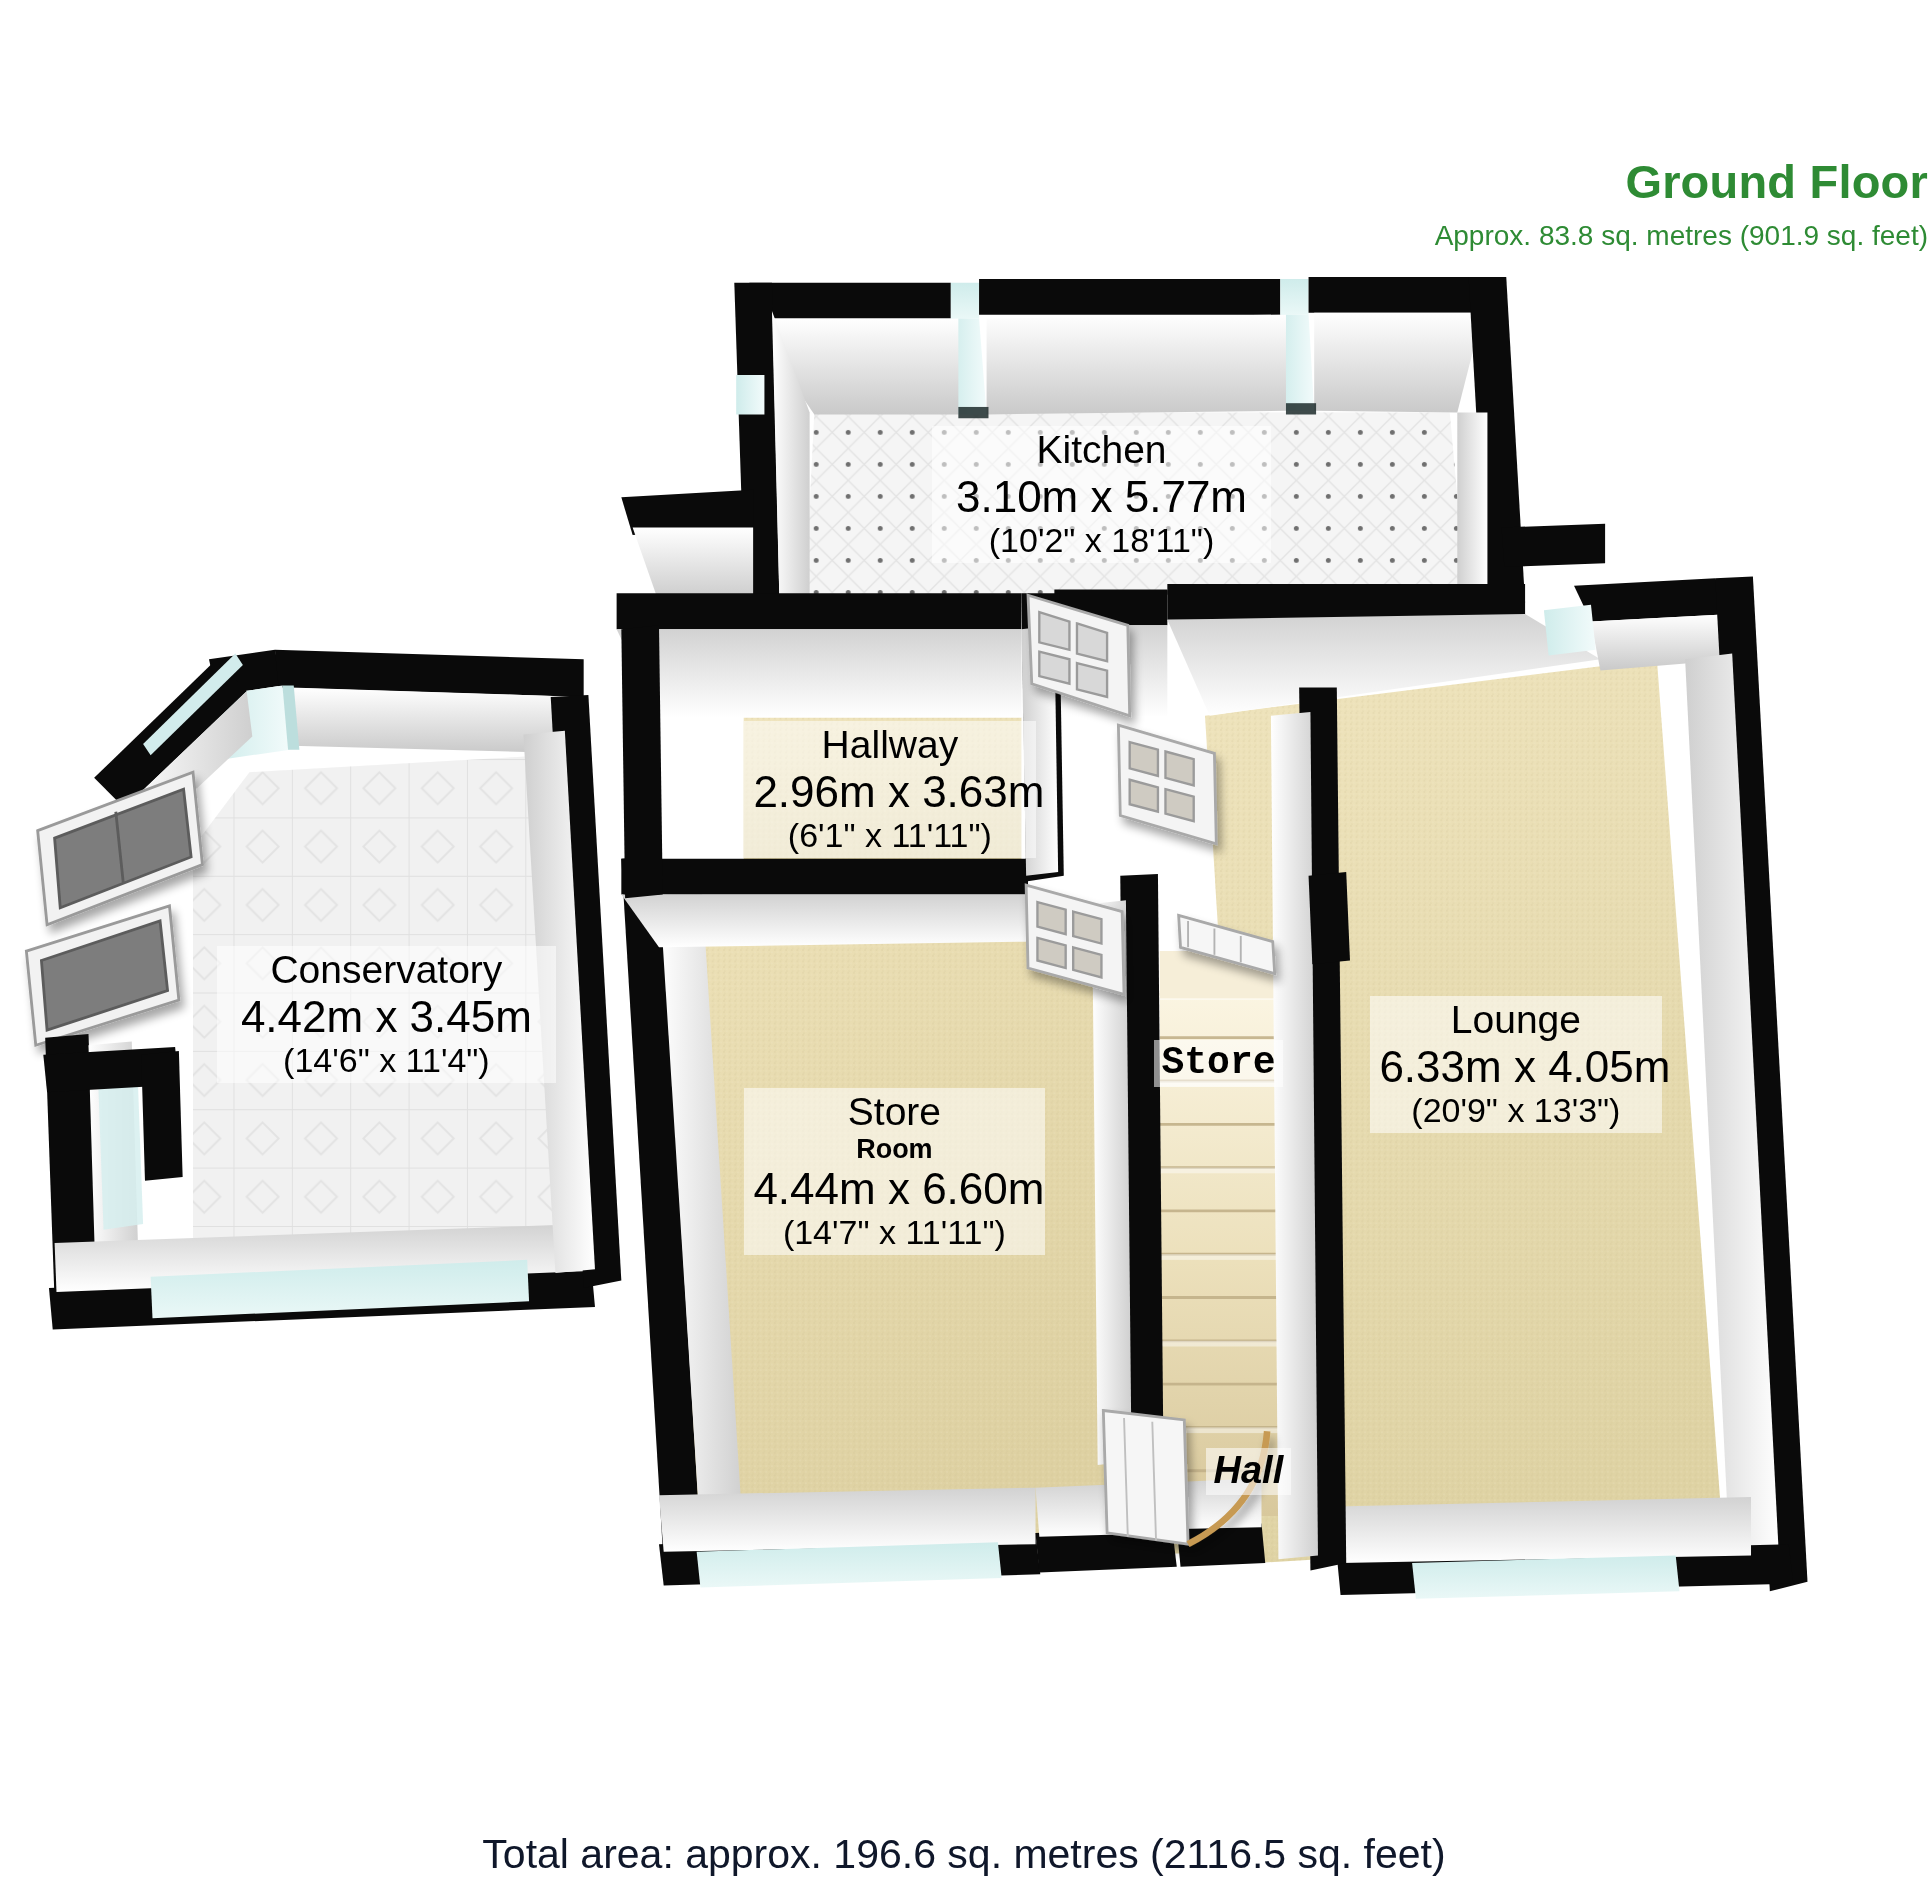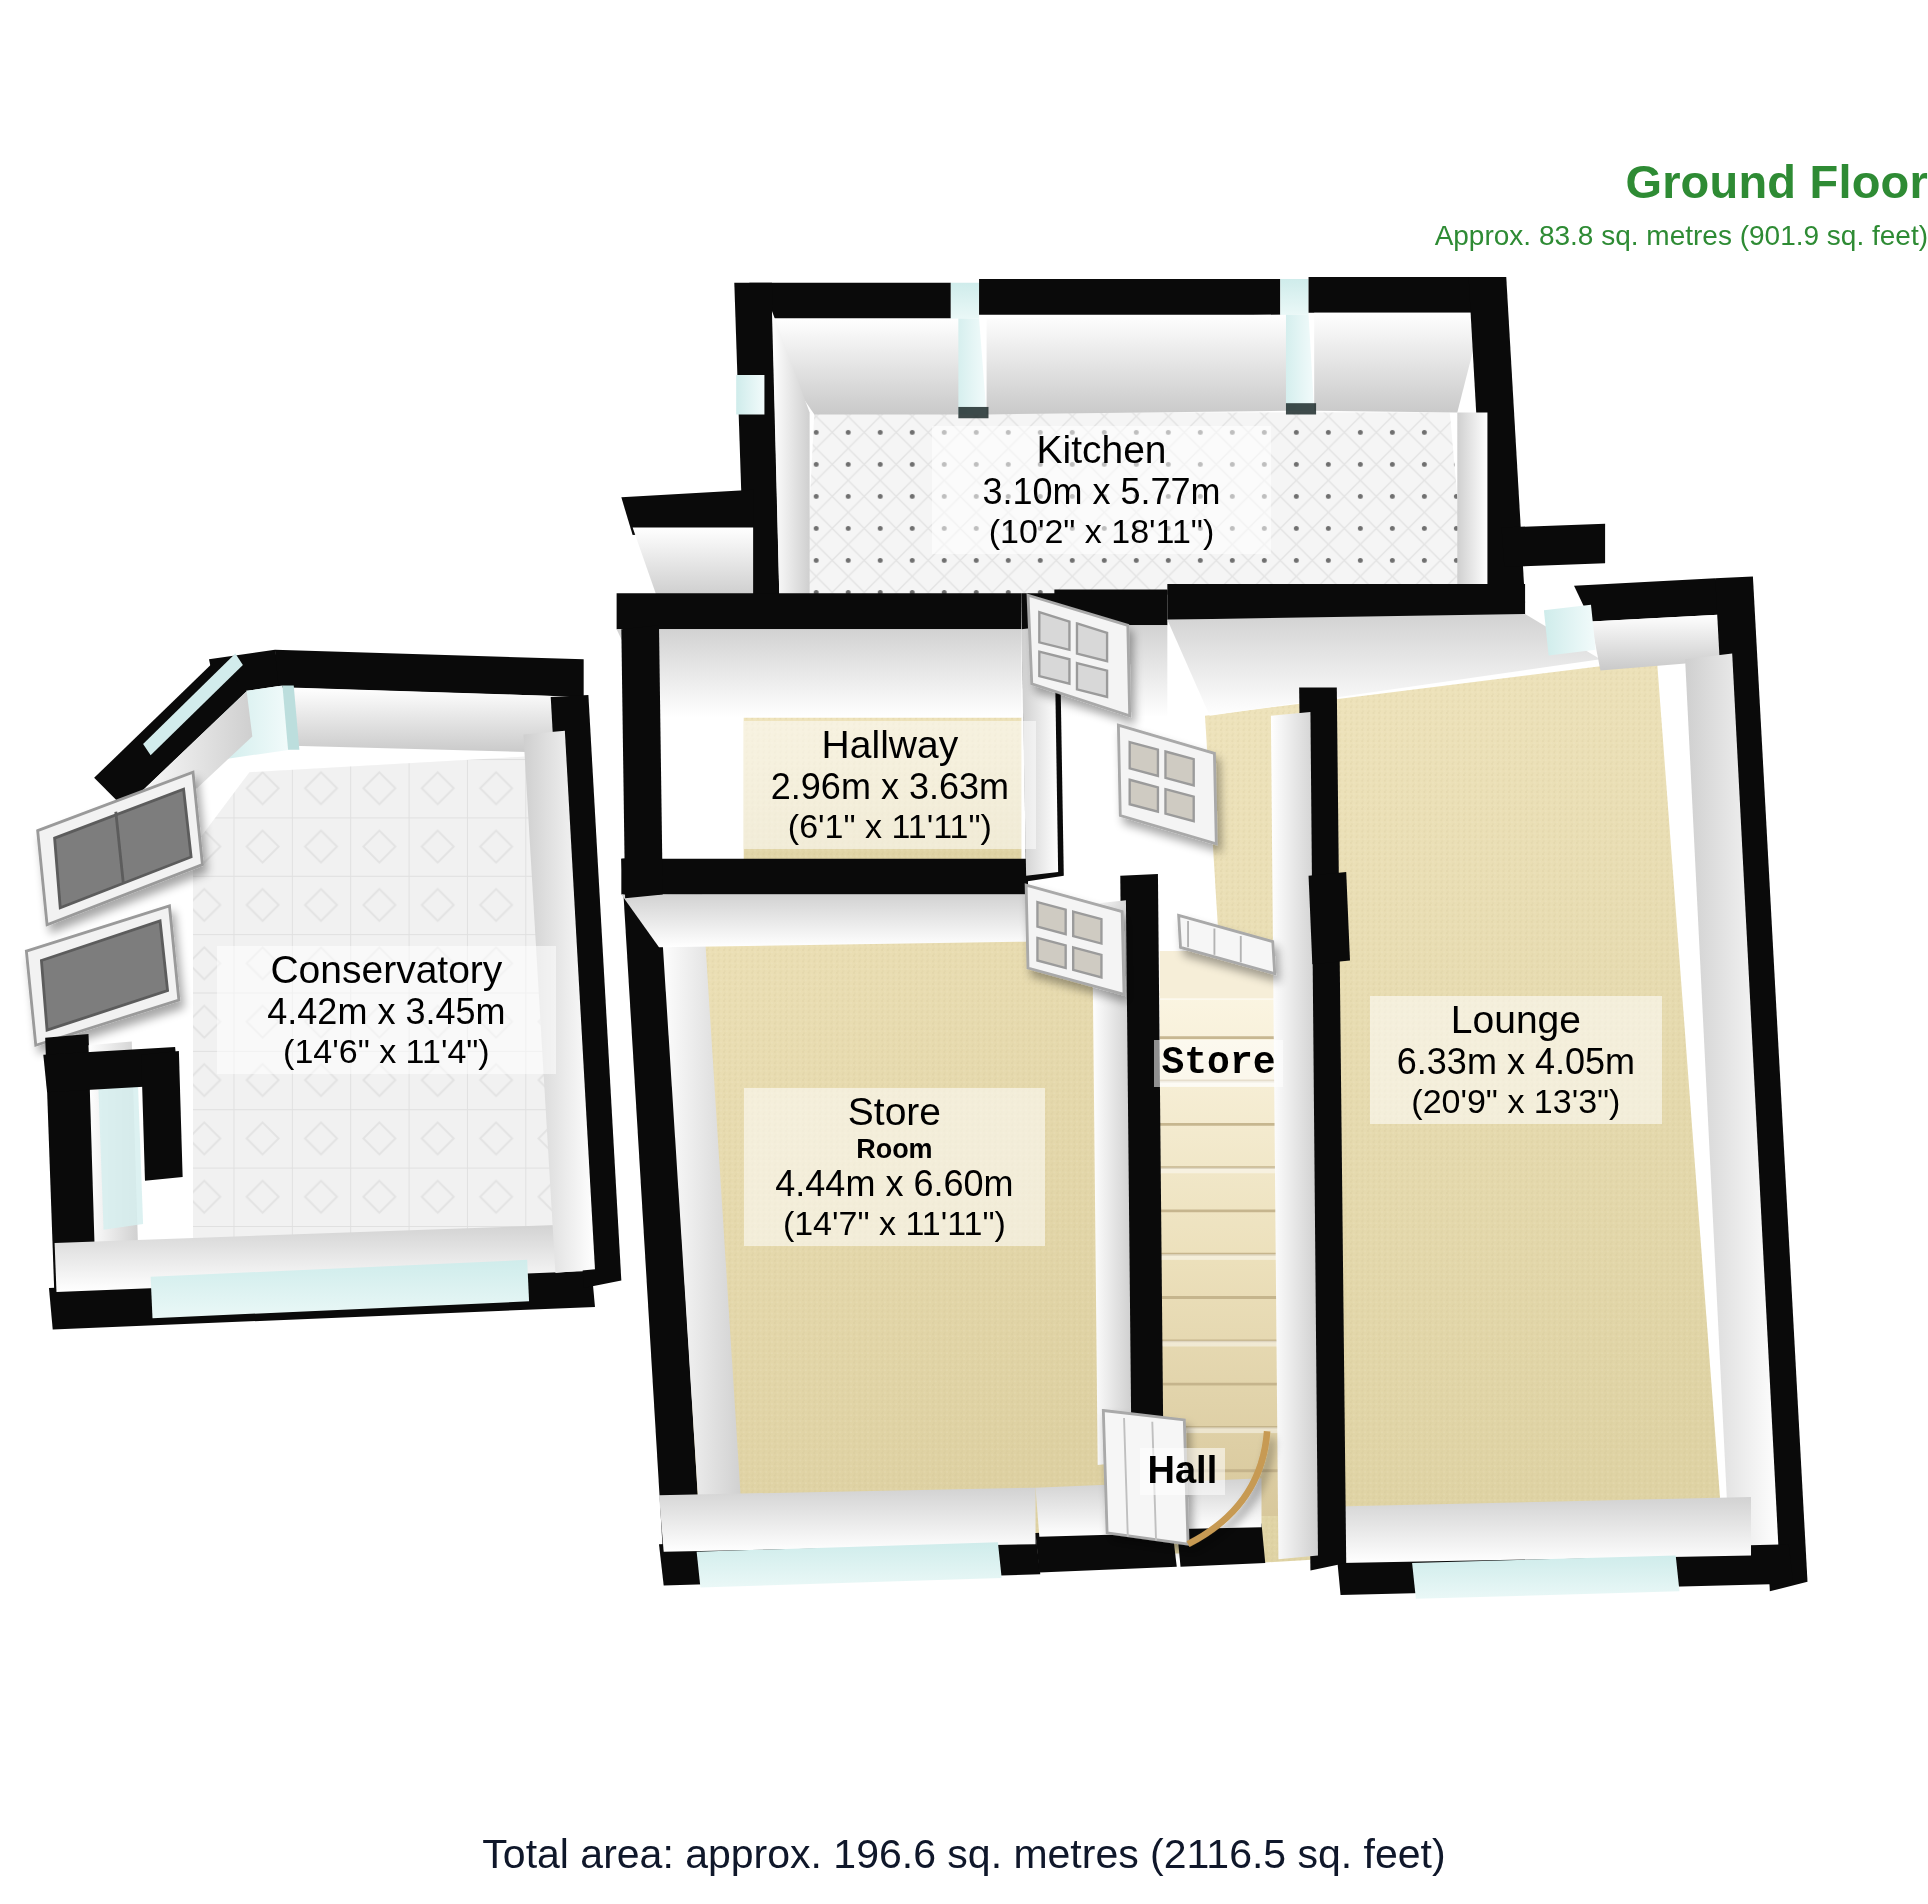--- a/index.html
+++ b/index.html
@@ -38,21 +38,21 @@
     text-align:center;
     color:#000;
     background:rgba(255,255,255,.55);
     padding:1.9px 9.4px 3.8px 9.4px;
     line-height:1.12;
     white-space:nowrap;
     pointer-events:auto;
   }
   .room-label .nm{font-weight:normal;font-size:39px;display:block;}
   .room-label .nm2{font-weight:bold;font-size:27px;display:block;}
-  .room-label .dm{font-size:36px;display:block;}
+  .room-label .dm{font-size:44px;display:block;}
   .room-label .df{font-size:34px;display:block;}
   .small-label{
     position:absolute;
     background:rgba(255,255,255,.55);
     padding:0.9px 7.5px 2.8px 7.5px;
     font-weight:bold;font-size:38px;color:#000;white-space:nowrap;
   }
 </style>
 </head>
 <body>
@@ -400,18 +400,18 @@
   </div>
 
   <div class="room-label" style="left:1370px;top:996px;width:273px;">
     <span class="nm">Lounge</span>
     <span class="dm">6.33m x 4.05m</span>
     <span class="df">(20'9" x 13'3")</span>
   </div>
 
   <div class="small-label" style="left:1154px;top:1040px;font-family:Liberation Mono, monospace;">Store</div>
 
-  <div class="small-label" style="left:1140px;top:1448px;">Hall</div>
+  <div class="small-label" style="left:1206px;top:1448px;font-style:italic;">Hall</div>
 
   <div class="total-area">Total area: approx. 196.6 sq. metres (2116.5 sq. feet)</div>
 
 </div>
 
 
 </body></html>

